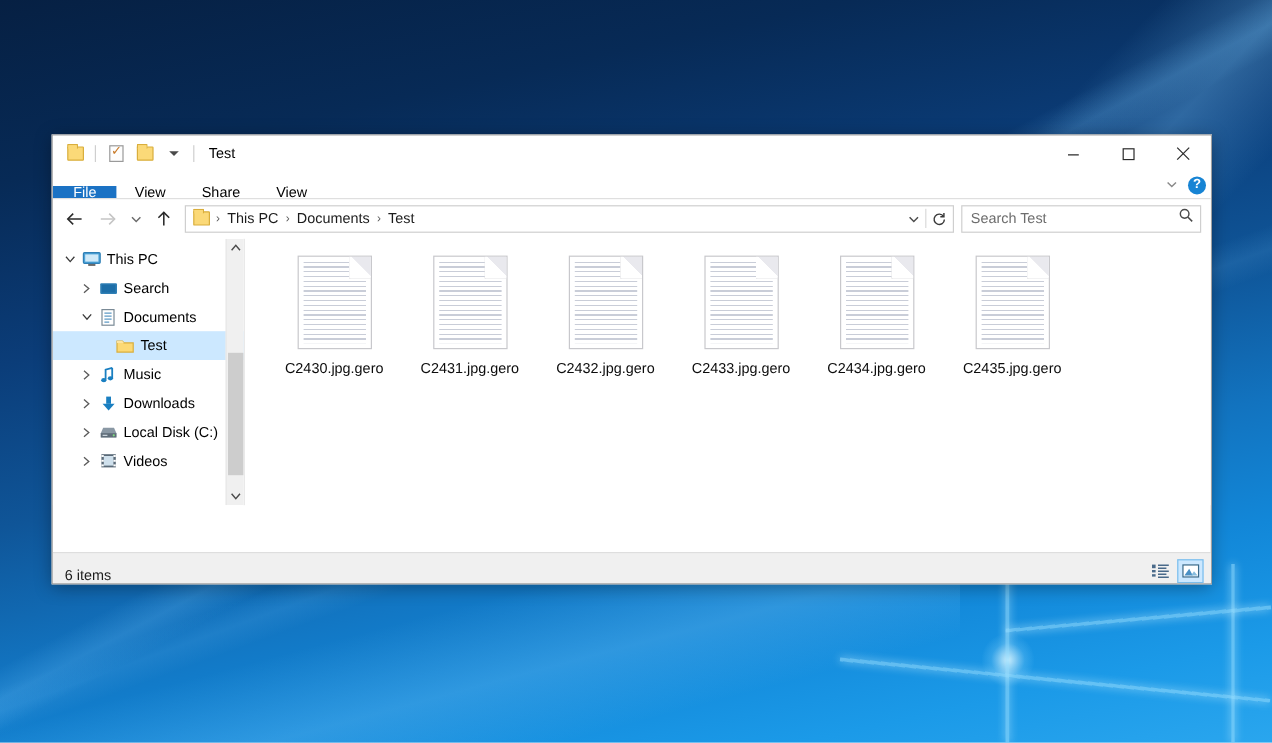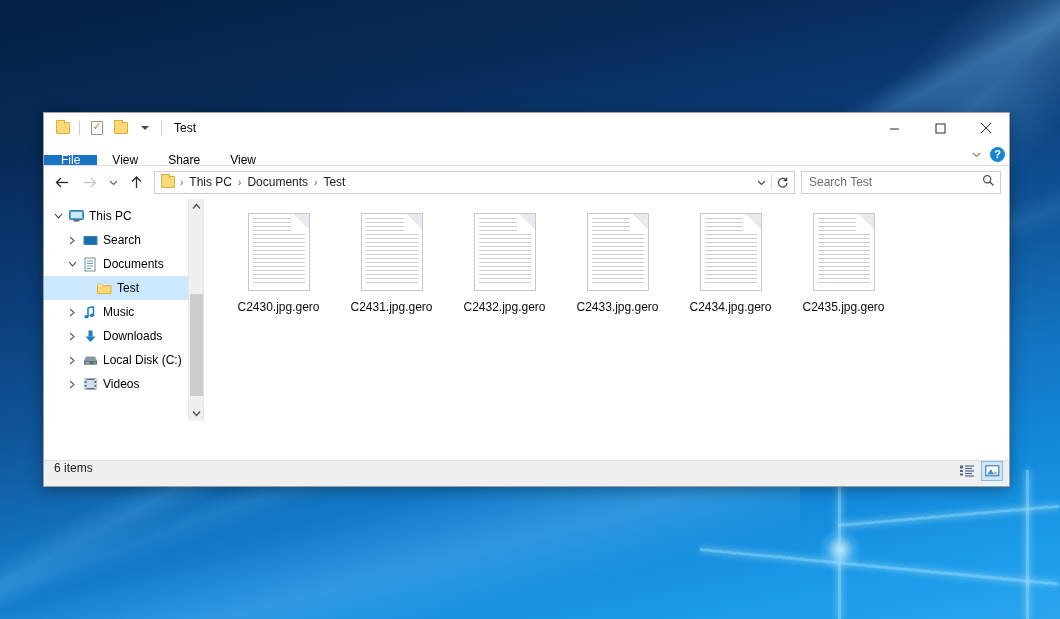--- a/index.html
+++ b/index.html
@@ -263,21 +263,21 @@
   }
   .file-name {
     margin-top: 9px; font-size: 12px; color: #0c0c0c;
     text-align: center; white-space: nowrap;
   }
   
   #statusbar {
     height: 26px; flex: 0 0 26px;
     background: #f0f0f0;
     border-top: 1px solid #dedede;
-    display: flex; align-items: flex-start;
+    display: flex; align-items: flex-end;
     padding: 0 6px 0 10px;
     margin-top: 39px;
   }
   #itemcount { font-size: 12px; color: #1b1b1b; flex: 1 1 auto; }
   #viewbtns { display: flex; align-items: center; gap: 3px; }
   .viewbtn {
     width: 22px; height: 20px;
     display: flex; align-items: center; justify-content: center;
   }
   .viewbtn.active { background: #cce8ff; border: 1px solid #7bbdeb; }

